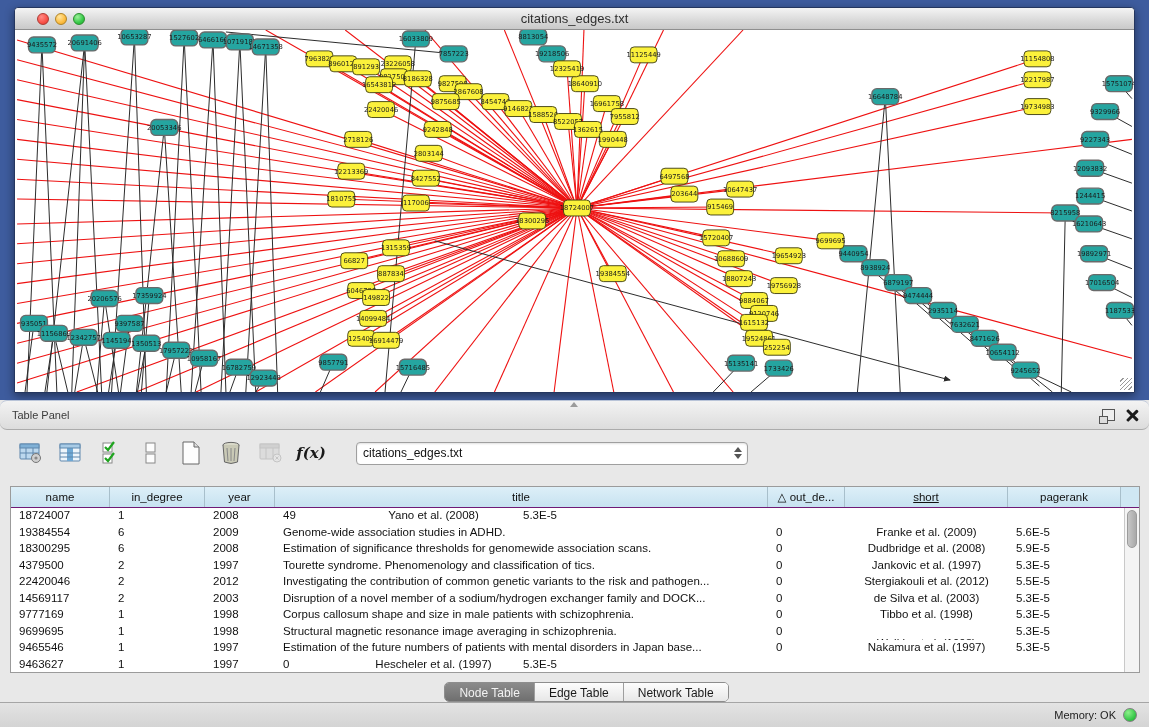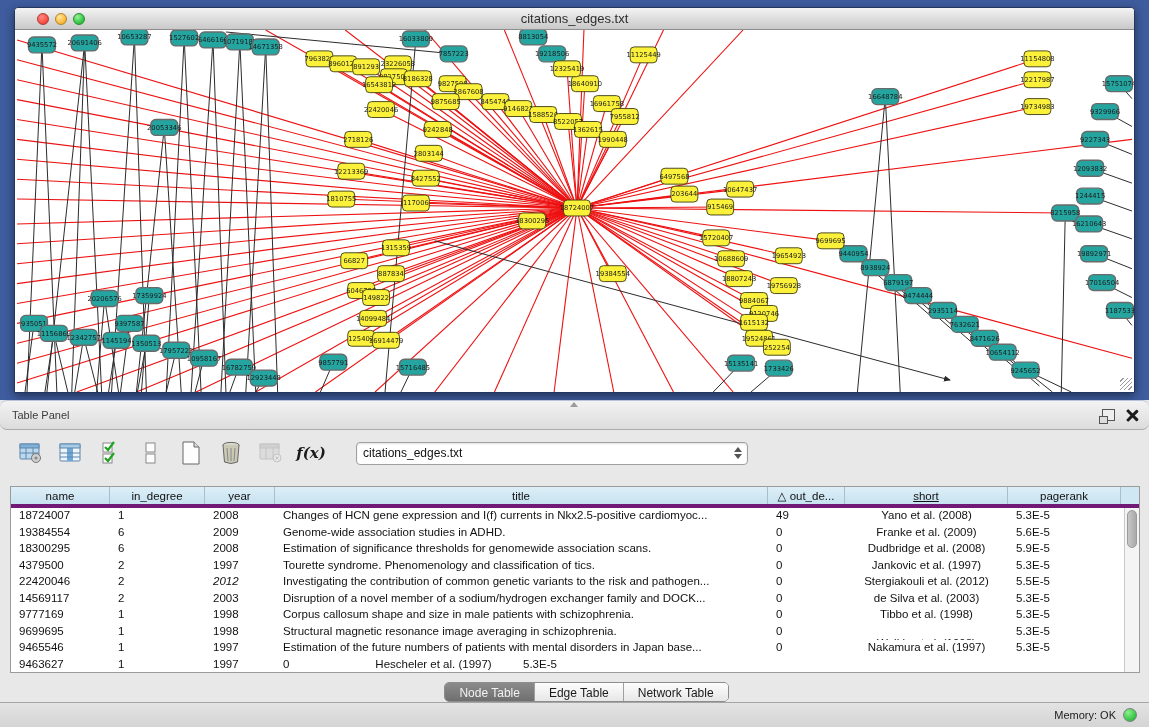--- a/index.html
+++ b/index.html
@@ -45,21 +45,21 @@
   .dropdown { margin-left:18px; width:392px; height:23px; background:#fff; border:1px solid #9f9f9f;
     border-radius:4px; display:flex; align-items:center; padding:0 6px; font-size:12px; color:#111;
     box-shadow:inset 0 1px 2px rgba(0,0,0,.12); position:relative; }
   .dd-stepper { position:absolute; right:5px; top:4px; display:flex; flex-direction:column; gap:2px; }
   .dd-stepper i { width:0; height:0; border-left:4px solid transparent; border-right:4px solid transparent; display:block; }
   .dd-stepper .up { border-bottom:5px solid #555; }
   .dd-stepper .dn { border-top:5px solid #555; }
 
   .table-wrap { position:absolute; left:10px; top:86px; width:1130px; height:187px;
     border:1px solid #9b9b9b; background:#fff; display:flex; flex-direction:column; }
-  .thead { display:flex; height:21px; background:#cfe7f3; border-bottom:4px solid #701a75; flex:none; }
+  .thead { display:flex; height:21px; background:#cfe7f3; border-bottom:1px solid #701a75; flex:none; }
   .th { border-right:1px solid #a8bfcb; font-size:11.5px; color:#111; display:flex;
     align-items:center; justify-content:center; background:linear-gradient(#ddeff8,#c7e2f0); overflow:hidden; white-space:nowrap; }
   .tbody { flex:1; position:relative; overflow:hidden; }
   .trow { display:flex; height:16.5px; }
   .td { font-size:11.5px; color:#111; padding:1px 0 0 8px; overflow:hidden; white-space:nowrap; }
   .td.center { text-align:center; padding-left:0; }
   .vscroll { position:absolute; right:0; top:21px; bottom:0; width:15px; background:#f4f4f4; border-left:1px solid #c9c9c9; }
   .vthumb { position:absolute; left:2px; top:2px; width:10px; height:38px; border-radius:6px;
     background:linear-gradient(90deg,#c7c7c7,#a9a9a9); border:1px solid #9b9b9b; }
 
@@ -568,21 +568,20 @@
         <div class="th" style="width: 493px;">title</div>
         <div class="th" style="width: 77px;">△ out_de...</div>
         <div class="th" style="width: 163px; text-decoration: underline;">short</div>
         <div class="th" style="width: 113px;">pagerank</div>
       </div>
     <div class="tbody" id="tbody">
         <div class="trow">
           <div class="td" style="width: 99px;">18724007</div>
           <div class="td" style="width: 95px;">1</div>
           <div class="td" style="width: 70px;">2008</div>
-          <div class="td" style="width: 493px;">Changes of HCN gene expression and I(f) currents in Nkx2.5-positive cardiomyoc...</div>
           <div class="td" style="width: 77px;">49</div>
           <div class="td center" style="width: 163px;">Yano et al. (2008)</div>
           <div class="td" style="width: 113px;">5.3E-5</div>
         </div>
         <div class="trow">
           <div class="td" style="width: 99px;">19384554</div>
           <div class="td" style="width: 95px;">6</div>
           <div class="td" style="width: 70px;">2009</div>
           <div class="td" style="width: 493px;">Genome-wide association studies in ADHD.</div>
           <div class="td" style="width: 77px;">0</div>
@@ -603,21 +602,21 @@
           <div class="td" style="width: 95px;">2</div>
           <div class="td" style="width: 70px;">1997</div>
           <div class="td" style="width: 493px;">Tourette syndrome. Phenomenology and classification of tics.</div>
           <div class="td" style="width: 77px;">0</div>
           <div class="td center" style="width: 163px;">Jankovic et al. (1997)</div>
           <div class="td" style="width: 113px;">5.3E-5</div>
         </div>
         <div class="trow">
           <div class="td" style="width: 99px;">22420046</div>
           <div class="td" style="width: 95px;">2</div>
-          <div class="td" style="width: 70px; font-style: italic;">2012</div>
+          <div class="td" style="width: 70px;">2012</div>
           <div class="td" style="width: 493px;">Investigating the contribution of common genetic variants to the risk and pathogen...</div>
           <div class="td" style="width: 77px;">0</div>
           <div class="td center" style="width: 163px;">Stergiakouli et al. (2012)</div>
           <div class="td" style="width: 113px;">5.5E-5</div>
         </div>
         <div class="trow">
           <div class="td" style="width: 99px;">14569117</div>
           <div class="td" style="width: 95px;">2</div>
           <div class="td" style="width: 70px;">2003</div>
           <div class="td" style="width: 493px;">Disruption of a novel member of a sodium/hydrogen exchanger family and DOCK...</div>

